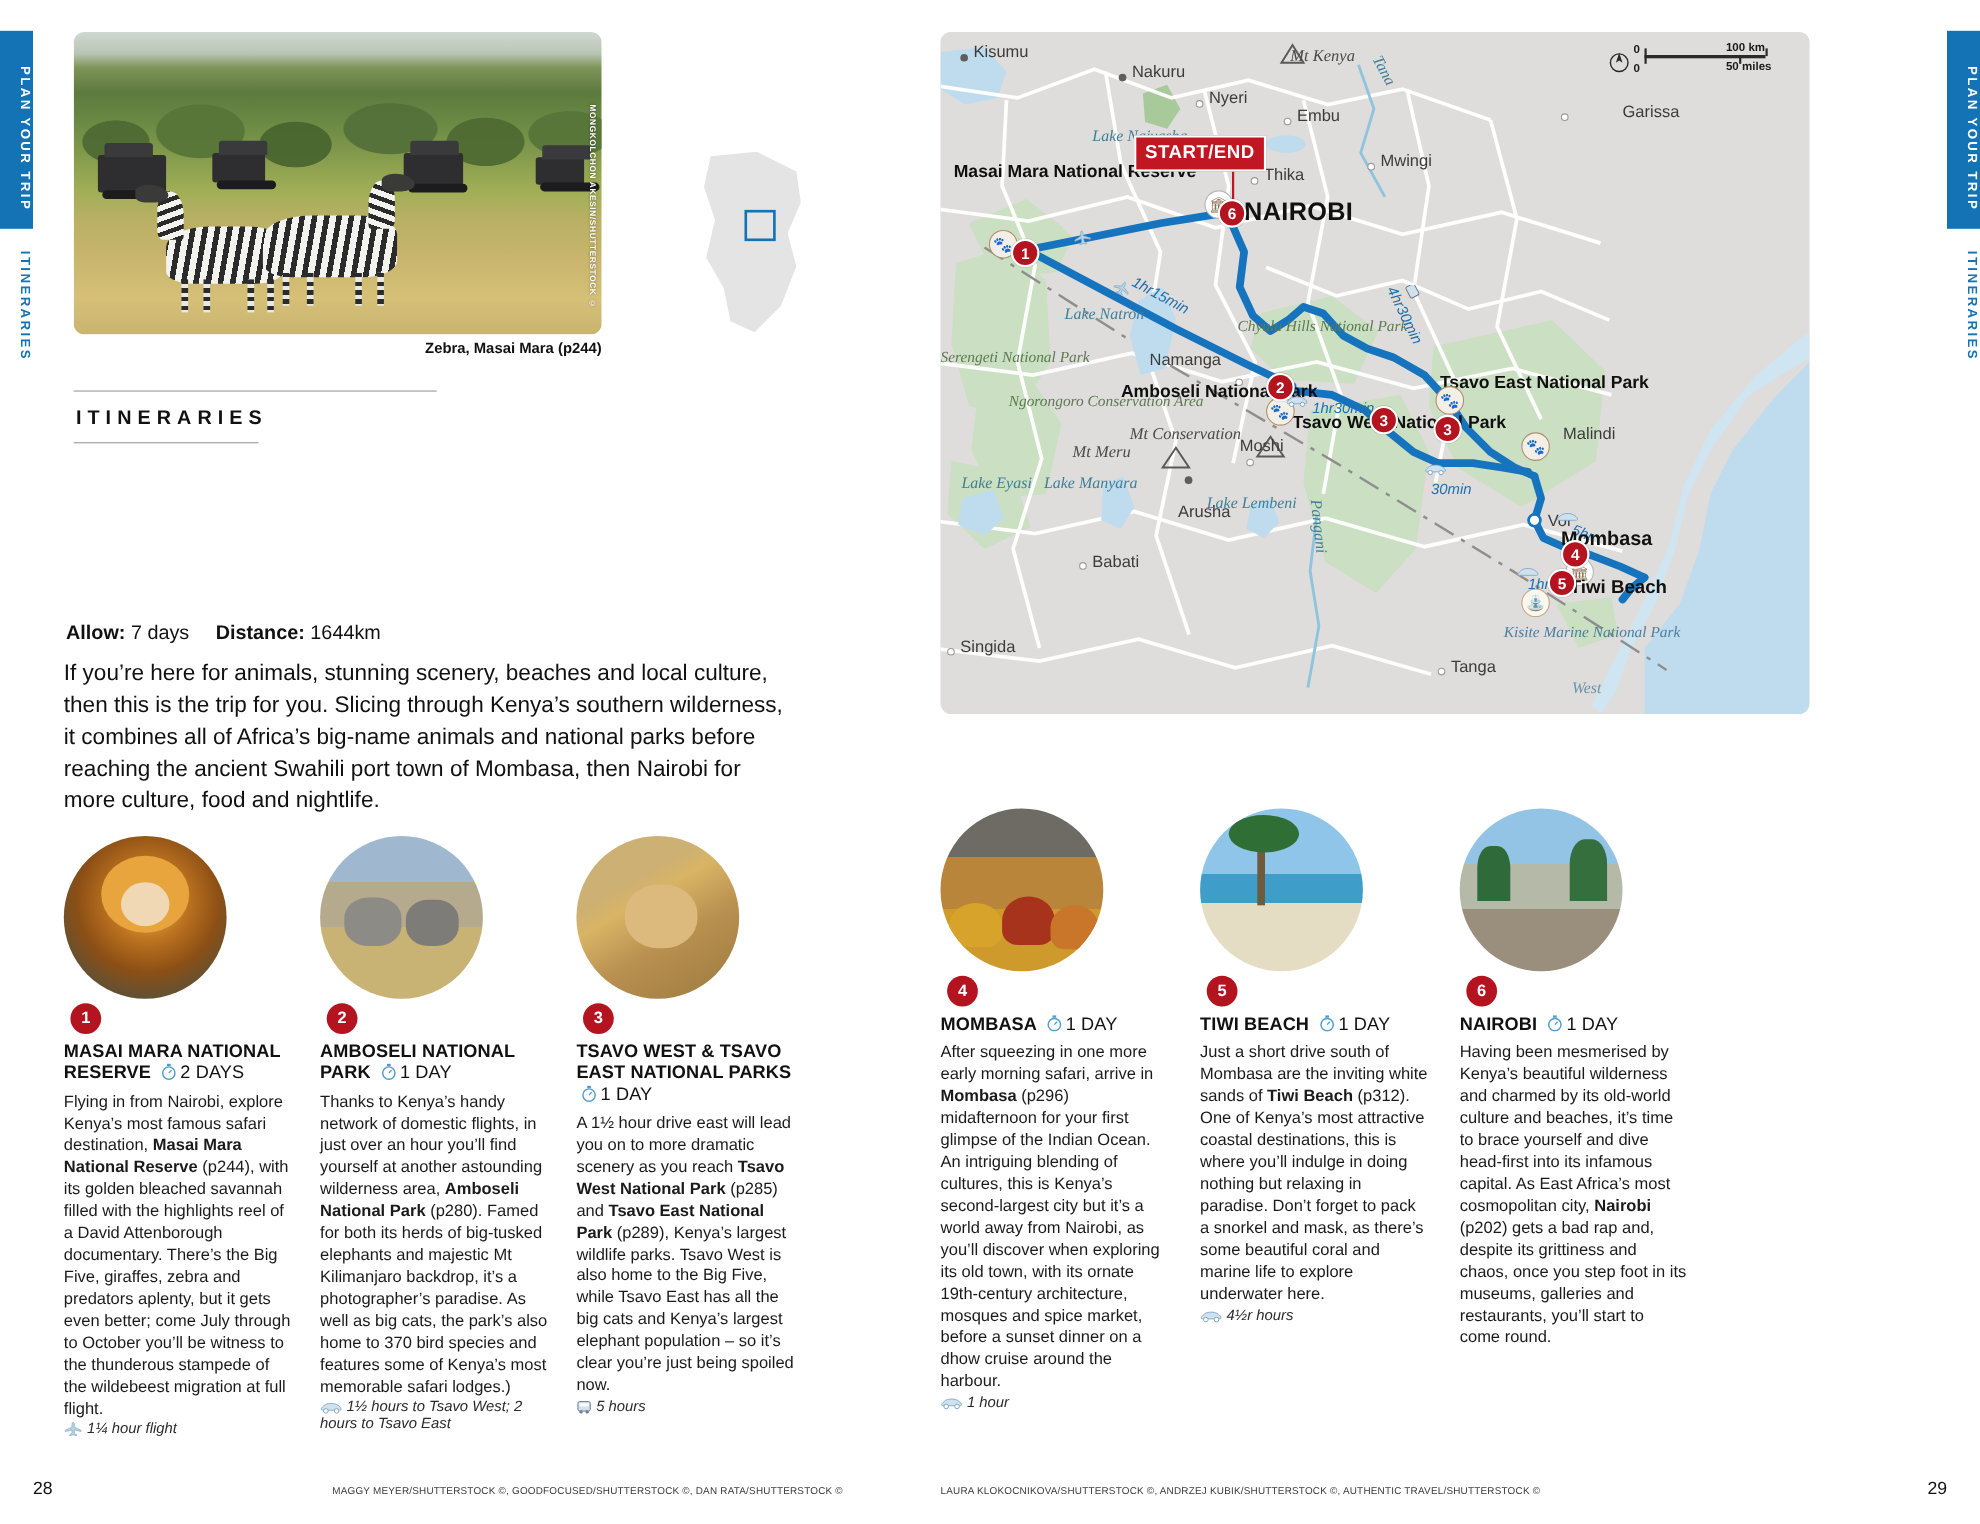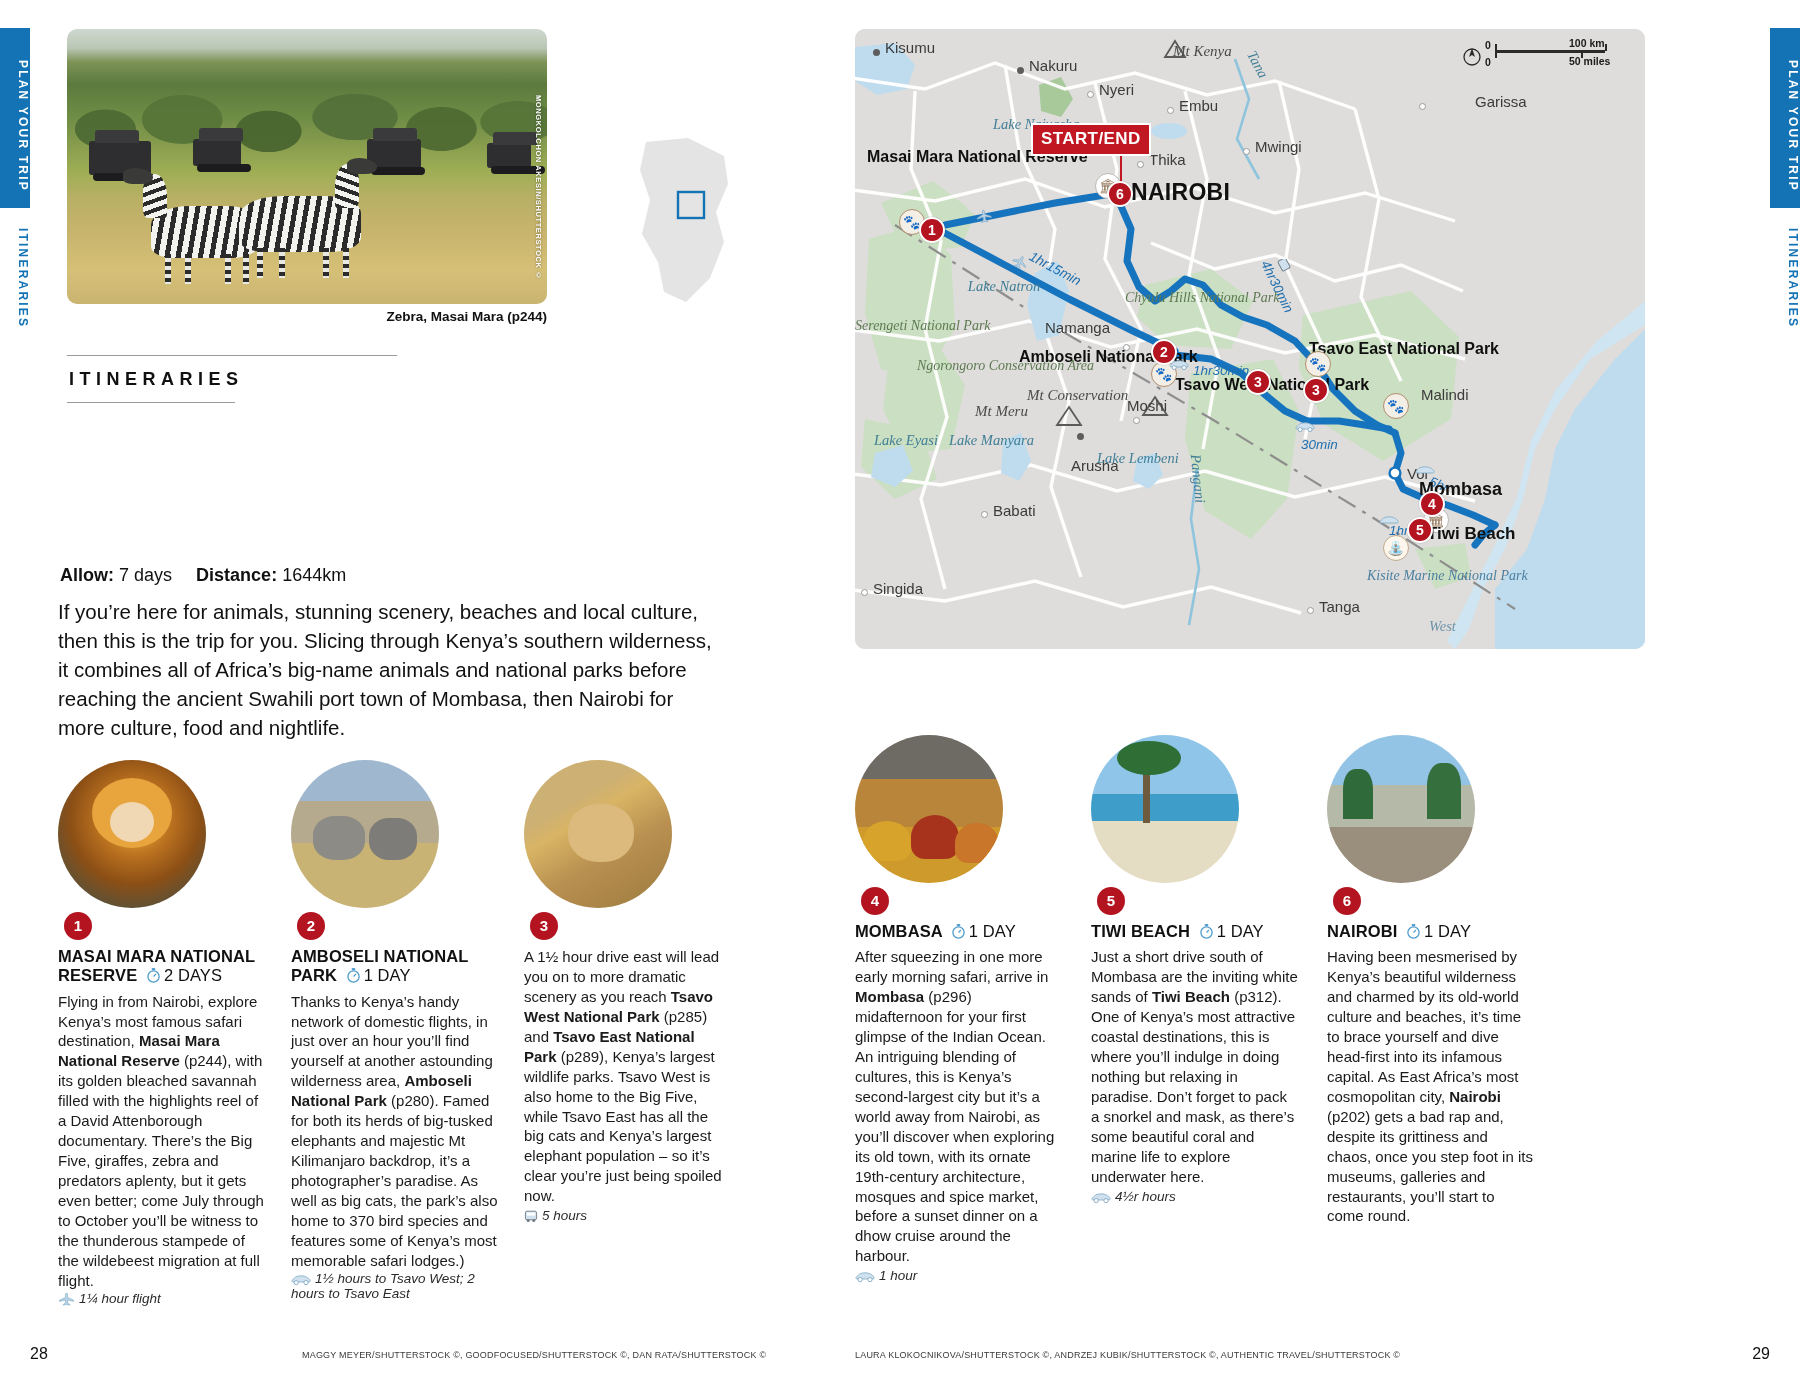--- a/index.html
+++ b/index.html
@@ -346,20 +346,30 @@
             <circle cx="15" cy="8.6" r="2.1" fill="#fff" stroke="#7fa8c4" stroke-width=".9"></circle>
           </svg><span>1½ hours to Tsavo West; 2 hours to Tsavo East</span>
         </div>
       </div>
 
       <div class="col">
         <div class="thumb ph-cub">
             <i class="c1"></i>
           </div>
         <div class="badge">3</div>
+        <div class="stop-title">
+          <span>TSAVO WEST &amp; TSAVO EAST NATIONAL PARKS</span><br>
+          <span class="dur">
+            <svg class="stopwatch" width="15" height="16" viewBox="0 0 15 16">
+              <circle cx="7.5" cy="9.5" r="5.6" fill="none" stroke="#4f9ccd" stroke-width="1.3"></circle>
+              <rect x="5.8" y="1.1" width="3.4" height="2.1" fill="#4f9ccd"></rect>
+              <line x1="7.5" y1="9.5" x2="10" y2="6.8" stroke="#4f9ccd" stroke-width="1.2"></line>
+            </svg><span>1 DAY</span>
+          </span>
+        </div>
         <div class="body">A 1½ hour drive east will lead you on to more dramatic scenery as you reach <b>Tsavo West National Park</b> (p285) and <b>Tsavo East National Park</b> (p289), Kenya’s largest wildlife parks. Tsavo West is also home to the Big Five, while Tsavo East has all the big cats and Kenya’s largest elephant population – so it’s clear you’re just being spoiled now.</div>
         <span class="travel">
           <svg class="ticon" width="14" height="13" viewBox="0 0 14 13">
             <rect x="1.4" y="1.2" width="11.2" height="8.6" rx="1.6" fill="#cfe1ee" stroke="#6f7b84" stroke-width=".9"></rect>
             <rect x="2.8" y="2.6" width="8.4" height="3" fill="#fff"></rect>
             <circle cx="4.2" cy="10.6" r="1.5" fill="#6f7b84"></circle>
             <circle cx="9.8" cy="10.6" r="1.5" fill="#6f7b84"></circle>
           </svg><span>5 hours</span>
         </span>
       </div>

